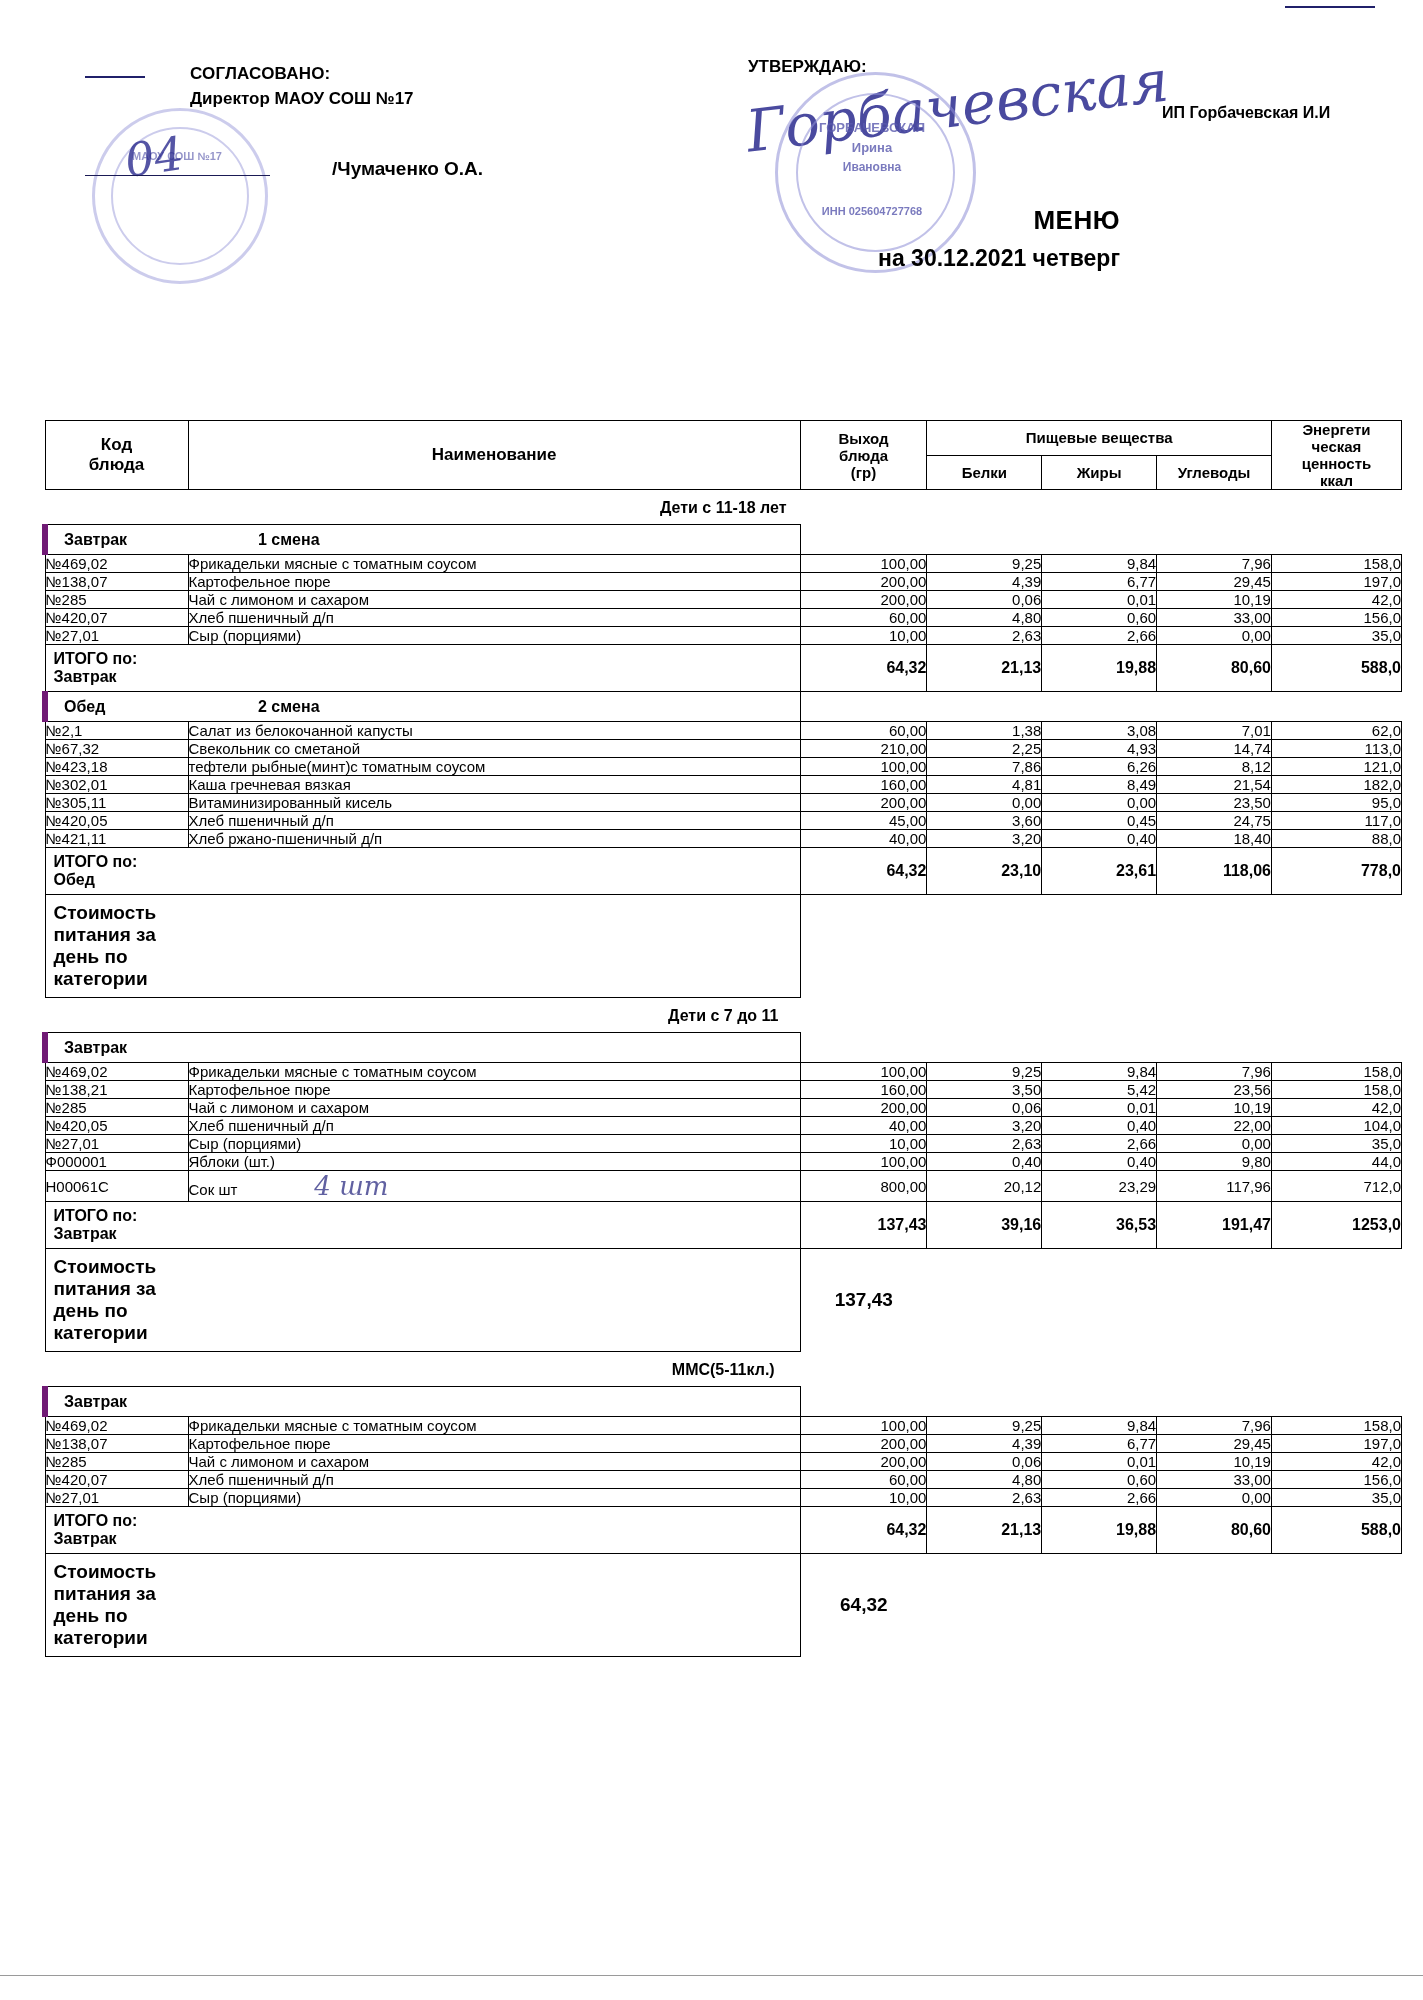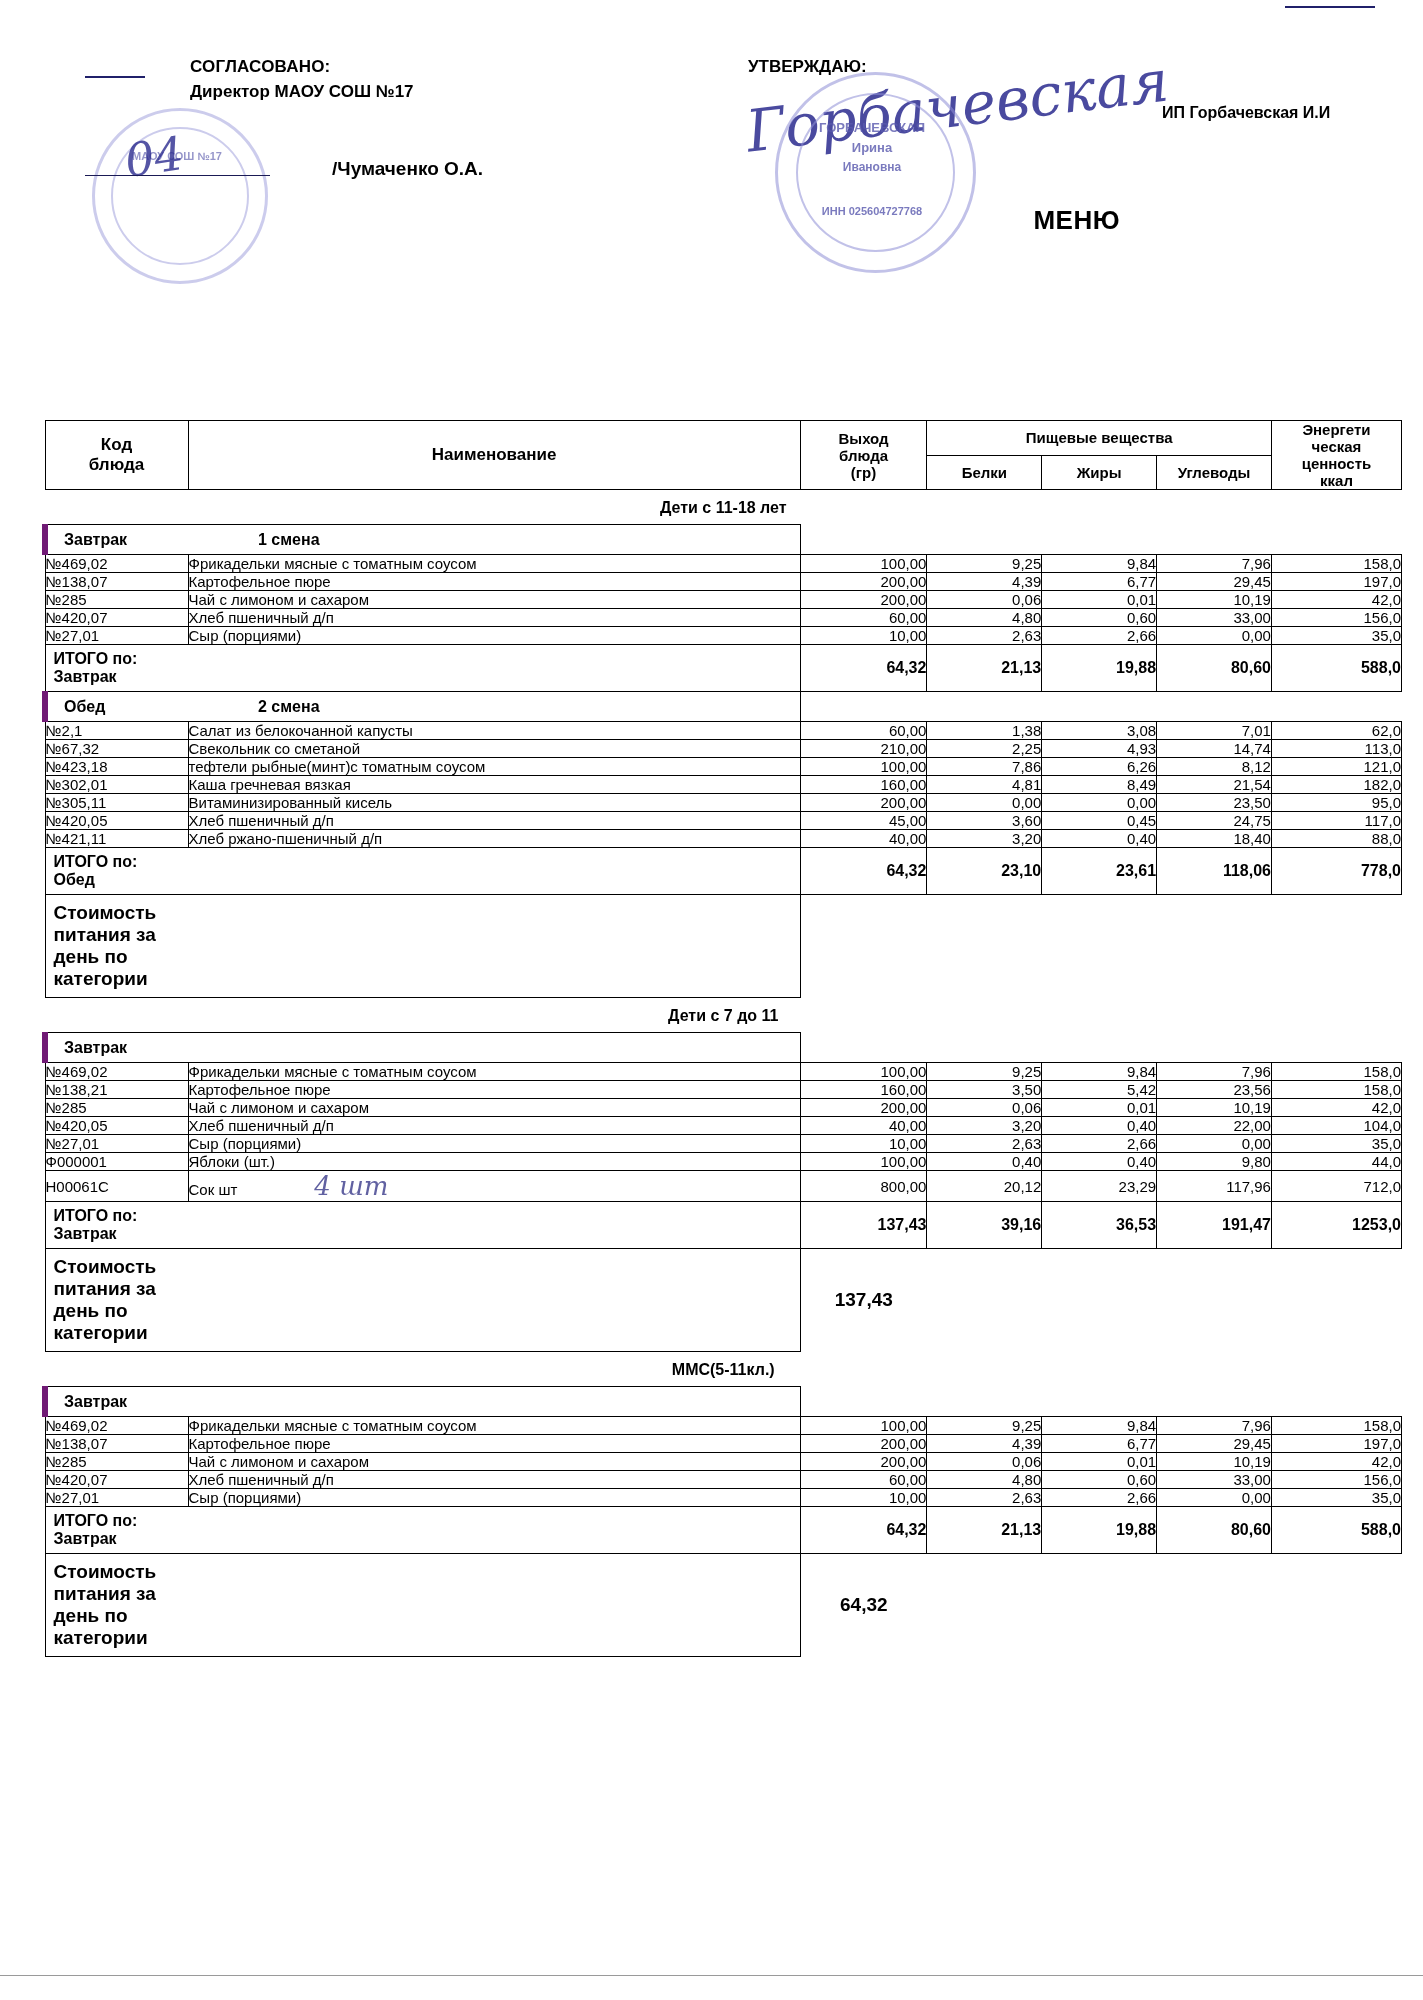--- a/index.html
+++ b/index.html
@@ -23,21 +23,21 @@
     padding: 0;
   }
   
   .header {
     position: relative;
     height: 330px;
   }
   .approve-left {
     position: absolute;
     left: 190px;
-    top: 55px;
+    top: 62px;
     font-size: 17px;
     font-weight: bold;
     line-height: 1.45;
     white-space: nowrap;
   }
   .approve-left .l1 { letter-spacing: 0.2px; }
   .sign-line {
     position: absolute;
     left: 85px;
     top: 175px;
@@ -317,20 +317,21 @@
     <div class="handsign-big">Горбачевская</div>
     <div class="stamp2"></div>
     <div class="stamp2-l1">ГОРБАЧЕВСКАЯ</div>
     <div class="stamp2-l2">Ирина</div>
     <div class="stamp2-l3">Ивановна</div>
     <div class="stamp2-l4">ИНН 025604727768</div>
     <div class="ip-name">ИП Горбачевская И.И</div>
 
     <div class="title-block">
       <div class="title-1">МЕНЮ</div>
+      <div class="title-2">на 30.12.2021  четверг</div>
     </div>
   </div>
 
   <table class="menu">
     <colgroup>
       <col class="c-code">
         <col class="c-name">
         <col class="c-out">
       <col class="c-nut">
         <col class="c-nut">

